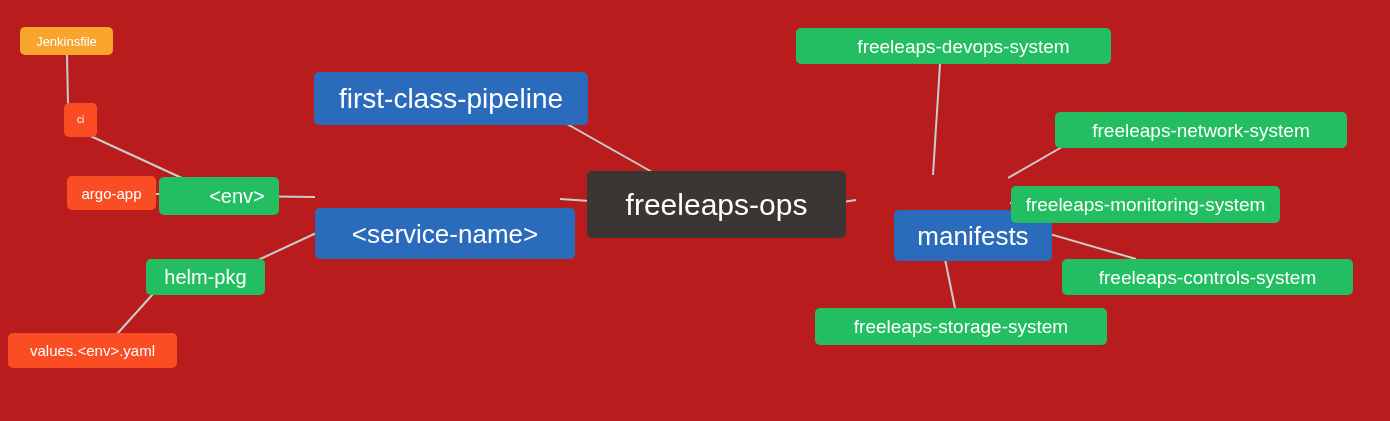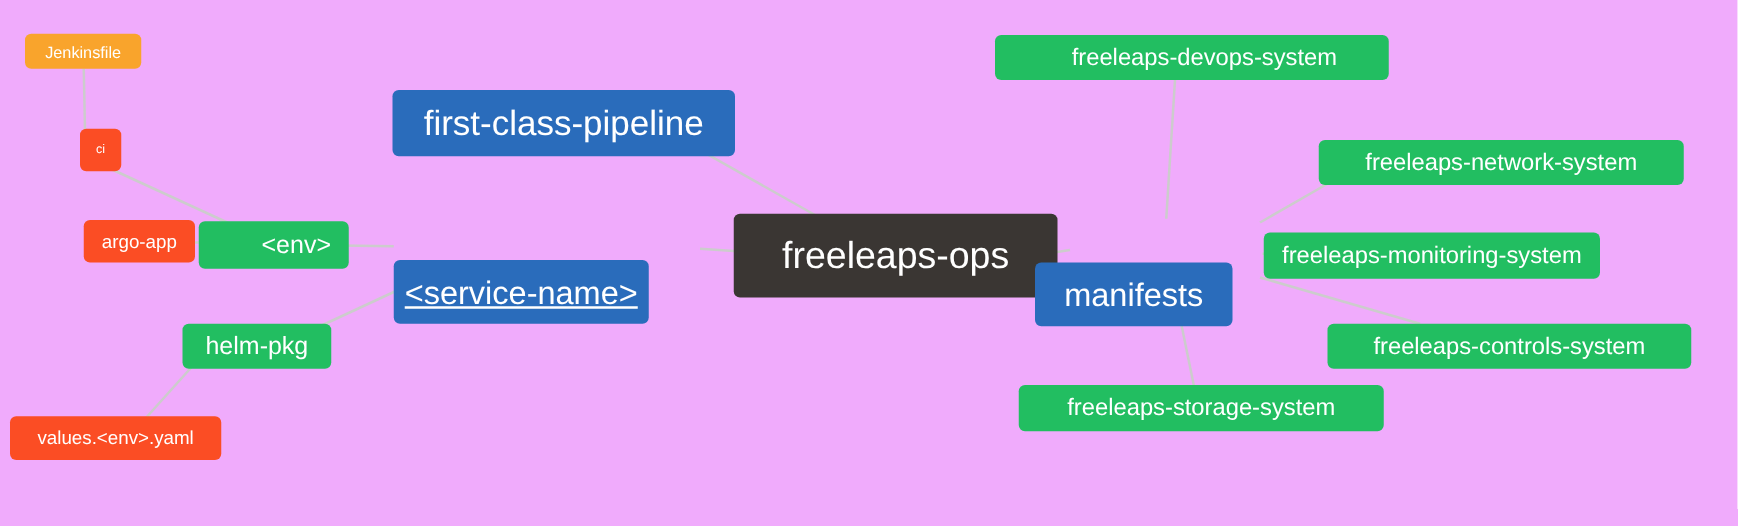--- a/index.html
+++ b/index.html
@@ -1,18 +1,18 @@
 <!DOCTYPE html>
 <html><head>
 <meta charset="utf-8">
 <style>
   html,body{margin:0;padding:0;background:#ffffff;}
   body{font-family:"Liberation Sans", sans-serif;}
   .canvas{
-    position:relative;width:1390px;height:421px;background:#f0abfc;overflow:hidden;
+    position:relative;width:1390px;height:421px;background:#b91c1c;overflow:hidden;
   }
   .edges{position:absolute;left:0;top:0;width:1390px;height:421px;}
   .edges line{stroke:#cccccc;stroke-width:2;}
   .node{
     position:absolute;display:flex;align-items:center;justify-content:center;
     color:#ffffff;border-radius:5px;white-space:nowrap;cursor:pointer;
     line-height:1;user-select:none;
   }
   
   .c-blue{background:#2a6cbb;margin-top:36px;}
@@ -21,23 +21,23 @@
   .c-orange{background:#f9a42c;}
   .c-dark{background:#3a3633;text-align:center;}
   
   .n-jenkinsfile{left:20px;top:27px;width:93px;height:28px;font-size:13px;}
   .n-ci{left:64px;top:103px;width:33px;height:34px;font-size:10px;}
   .n-argo{left:32px;top:176px;width:89px;height:34px;font-size:15px;margin-left:35px;}
   .n-env{left:159px;top:177px;width:84px;height:38px;font-size:20px;padding-left:36px;}
   .n-helm{left:146px;top:259px;width:119px;height:36px;font-size:20px;}
   .n-values{left:8px;top:333px;width:169px;height:35px;font-size:15px;}
   .n-pipeline{left:314px;top:36px;width:274px;height:53px;font-size:28px;}
-  .n-service{left:315px;top:172px;width:204px;height:51px;font-size:26px;text-decoration:underline;}
+  .n-service{left:315px;top:172px;width:260px;height:51px;font-size:26px;}
   .n-ops{left:587px;top:171px;width:259px;height:67px;font-size:30px;}
-  .n-manifests{left:828px;top:174px;width:158px;height:51px;font-size:26px;}
+  .n-manifests{left:894px;top:174px;width:158px;height:51px;font-size:26px;}
   .n-devops{left:796px;top:28px;width:295px;height:36px;font-size:19px;padding-left:20px;}
   .n-network{left:1055px;top:112px;width:292px;height:36px;font-size:19px;}
   .n-monitoring{left:1011px;top:186px;width:269px;height:37px;font-size:19px;}
   .n-controls{left:1062px;top:259px;width:291px;height:36px;font-size:19px;}
   .n-storage{left:815px;top:308px;width:292px;height:37px;font-size:19px;}
 </style>
 </head>
 <body>
 
 <div class="canvas">

